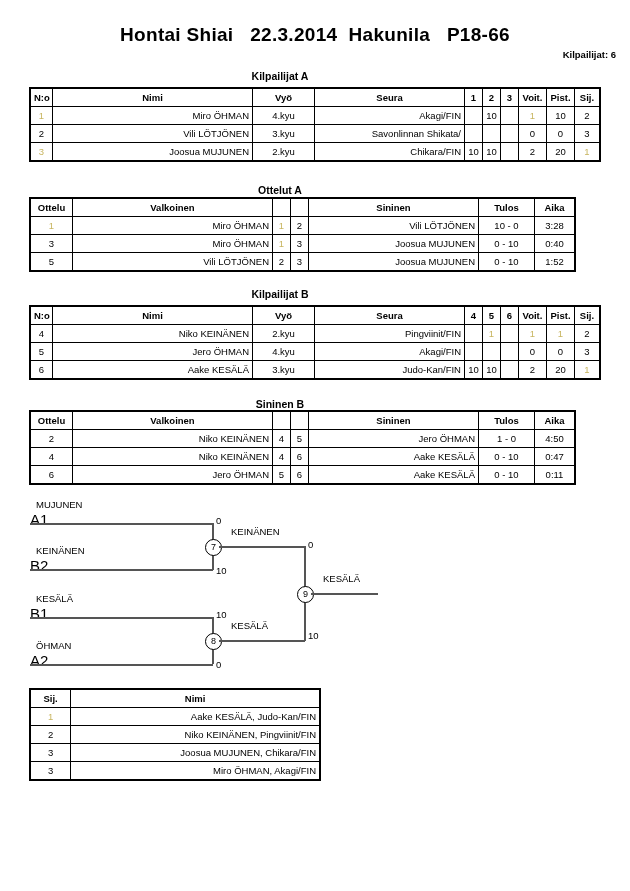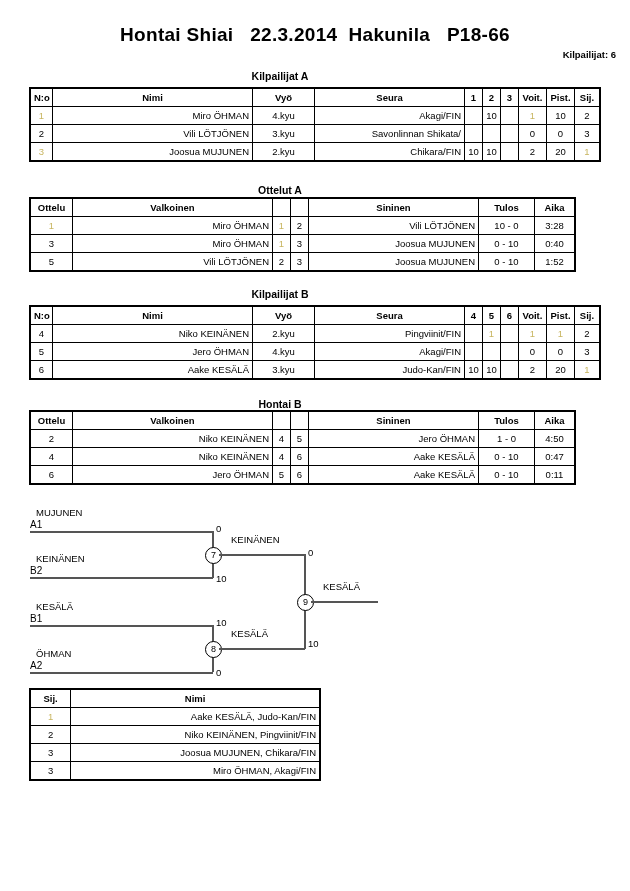--- a/index.html
+++ b/index.html
@@ -57,29 +57,29 @@
   .c{text-align:center;}
   .l{text-align:right;}
   .hleft{text-align:left;}
   
   .sepleft{border-left:1.6px solid #000 !important;}
 
   
   .faint{color:#c8b560;}
 
   
-  .bracket{position:absolute;left:0;top:495px;width:460px;height:185px;margin-top:8px;}
+  .bracket{position:absolute;left:0;top:495px;width:460px;height:185px;}
   .bline{position:absolute;background:#555;}
   .bh{height:1.5px;}
   .bv{width:1.5px;}
   .bname{
     position:absolute;font-size:9.5px;white-space:nowrap;
   }
   .bseed{
-    position:absolute;font-size:10px;white-space:nowrap;
+    position:absolute;font-size:15px;white-space:nowrap;
   }
   .bscore{
     position:absolute;font-size:9.5px;white-space:nowrap;
   }
   .node{
     position:absolute;
     width:15px;height:15px;border-radius:50%;
     border:1.4px solid #000;background:#fff;
     font-size:9px;line-height:15px;text-align:center;
     font-weight:normal;
@@ -278,21 +278,21 @@
         <td class="c">10</td>
         <td class="c">10</td>
         <td class="c"></td>
         <td class="c sepleft">2</td>
         <td class="c">20</td>
         <td class="c faint">1</td>
       </tr>
     </tbody>
   </table>
 
-  <div class="caption" style="left:130px;top:398px;width:300px;">Hontai B</div>
+  <div class="caption" style="left:130px;top:398px;width:300px;">Sininen B</div>
 
   <table class="grid outer" id="matches-b" style="left:30px;top:411px;width:538px;">
     <colgroup>
       <col style="width:42px">
         <col style="width:200px">
       <col style="width:18px">
         <col style="width:18px">
       <col style="width:170px">
         <col style="width:56px">
         <col style="width:40px">

